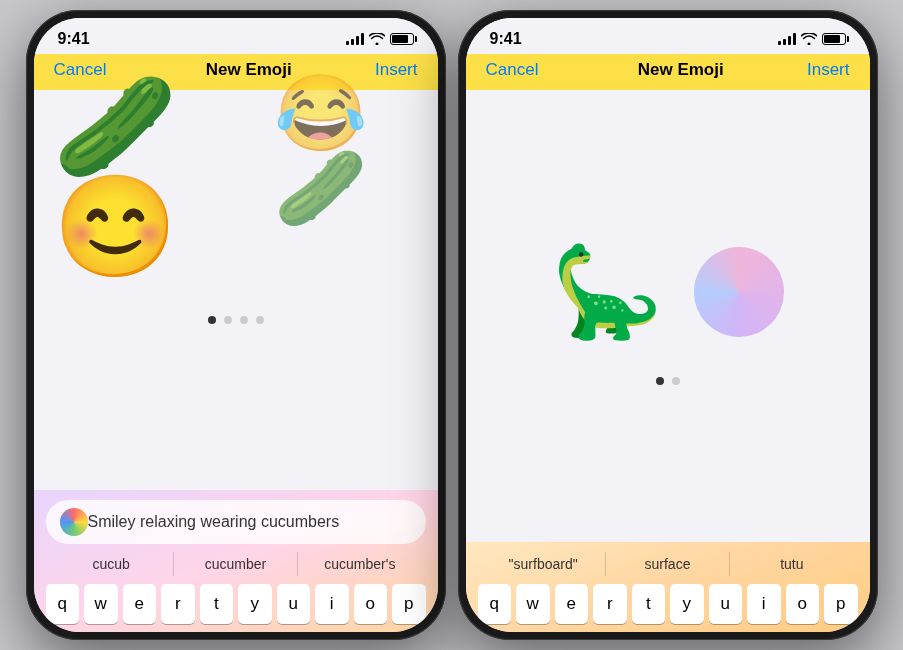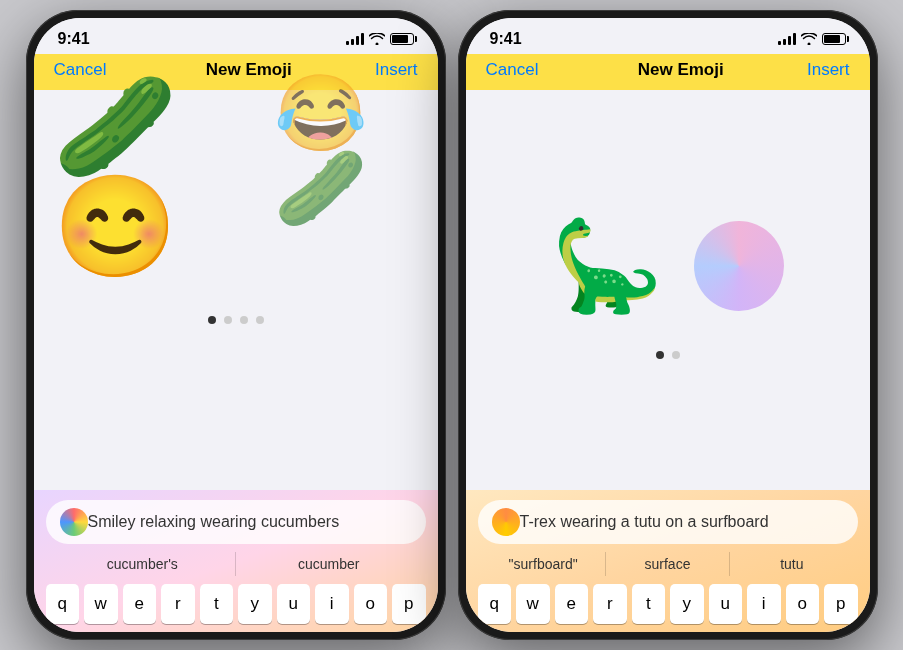--- a/index.html
+++ b/index.html
@@ -282,22 +282,23 @@
         <div class="dot dot-inactive"></div>
       </div>
     </div>
 
     <div class="keyboard-area">
       <div class="text-input-row">
         <div class="ai-icon"></div>
         <span class="input-text">Smiley relaxing wearing cucumbers</span>
       </div>
       <div class="autocomplete-row">
+        <span class="autocomplete-word">cucub</span>
+        <span class="autocomplete-word">cucumber</span>
         <span class="autocomplete-word">cucumber's</span>
-        <span class="autocomplete-word">cucumber</span>
       </div>
       <div class="keyboard-keys">
         <div class="key-row">
           <div class="key">q</div>
           <div class="key">w</div>
           <div class="key">e</div>
           <div class="key">r</div>
           <div class="key">t</div>
           <div class="key">y</div>
           <div class="key">u</div>
@@ -344,24 +345,20 @@
         <div style="font-size: 90px; line-height:1;">🦕</div>
         <div style="width:90px;height:90px;border-radius:50%;background: conic-gradient(from 180deg, #c8a0f8 0deg, #a0c0ff 90deg, #f0a0d0 180deg, #c8a0f8 360deg);opacity:0.75;"></div>
       </div>
       <div class="page-dots">
         <div class="dot dot-active"></div>
         <div class="dot dot-inactive"></div>
       </div>
     </div>
 
     <div class="keyboard-area">
-      <div class="text-input-row">
-        <div class="ai-icon" style="background: conic-gradient(from 0deg, #ff8c42, #ffcc00, #ff8c42);"></div>
-        <span class="input-text">T-rex wearing a tutu on a surfboard</span>
-      </div>
       <div class="autocomplete-row">
         <span class="autocomplete-word quoted">"surfboard"</span>
         <span class="autocomplete-word">surface</span>
         <span class="autocomplete-word">tutu</span>
       </div>
       <div class="keyboard-keys">
         <div class="key-row">
           <div class="key">q</div>
           <div class="key">w</div>
           <div class="key">e</div>

